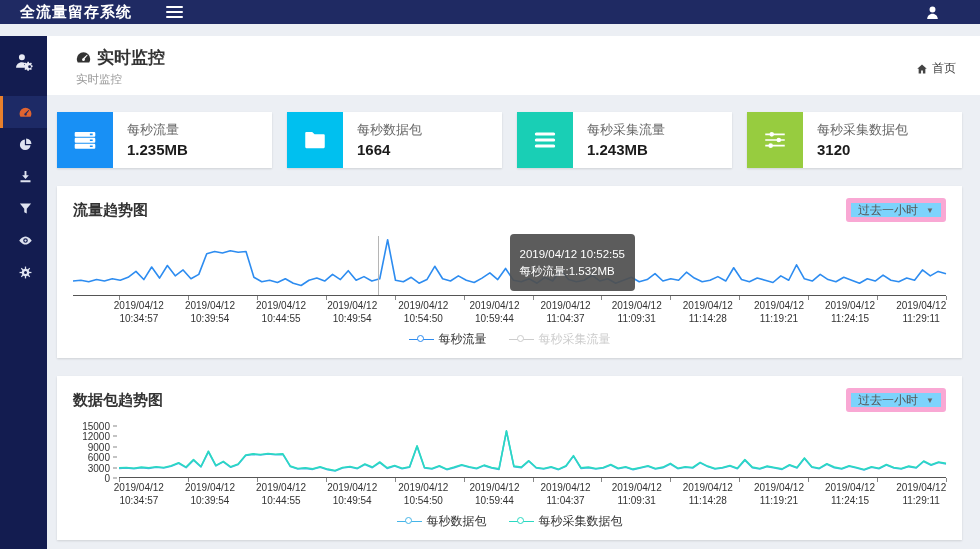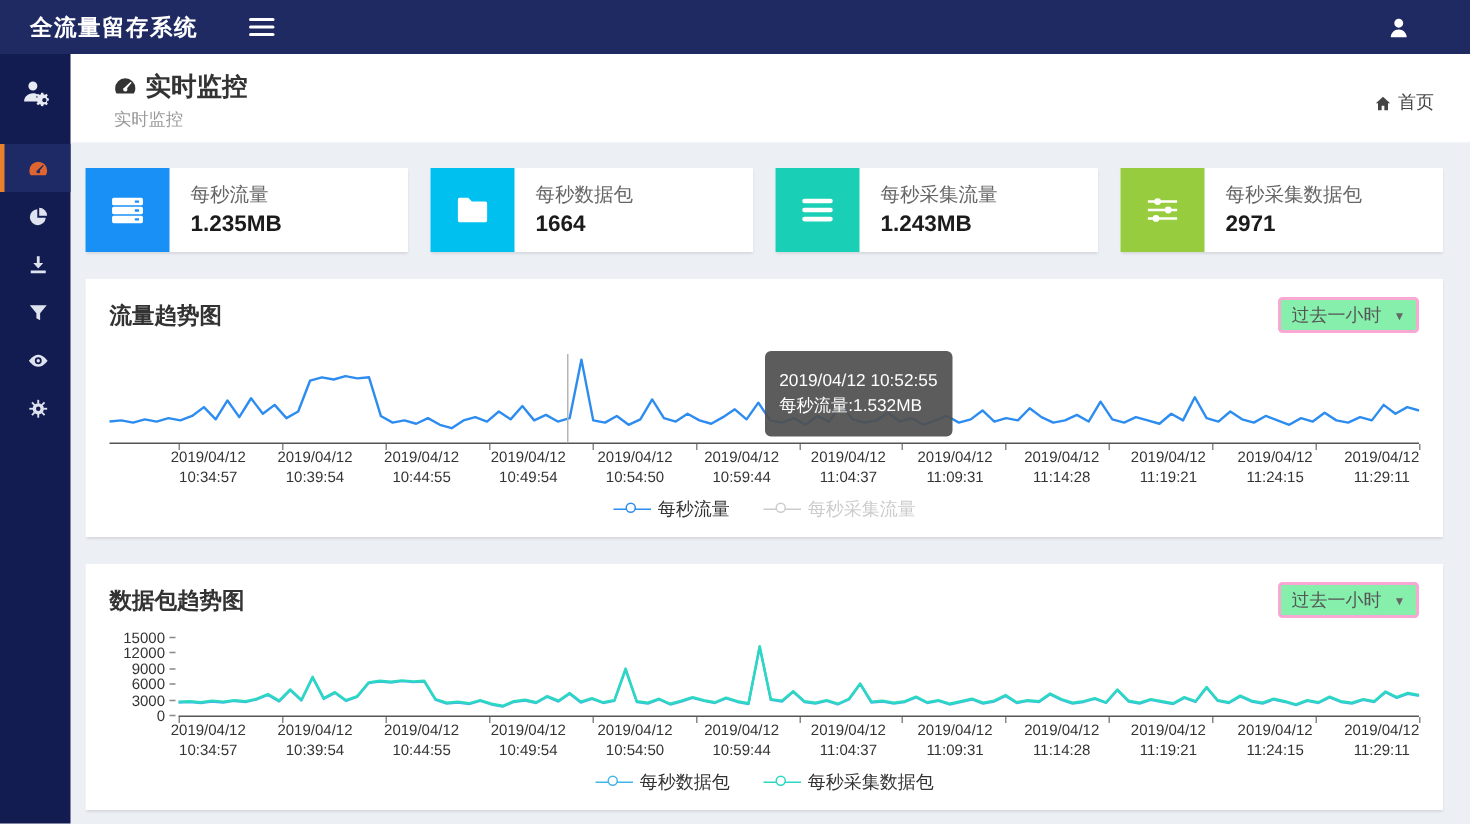--- a/index.html
+++ b/index.html
@@ -1,19 +1,19 @@
 <!DOCTYPE html>
 <html><head>
 <meta charset="utf-8">
 <style>
   * { margin:0; padding:0; box-sizing:border-box; }
   html,body { width:980px; height:549px; overflow:hidden; font-family:"Liberation Sans","DejaVu Sans",sans-serif; background:#eceff4; }
 
   
-  .navbar { position:absolute; top:0; left:0; right:0; height:36px; background:#1f2a63; display:flex; align-items:center; z-index:20; }
+  .navbar { position:absolute; top:0; left:0; right:0; height:24px; background:#1f2a63; display:flex; align-items:center; z-index:20; }
   .brand { color:#fff; font-size:15px; font-weight:bold; padding:0 22px 0 20px; letter-spacing:1px; }
   .hamburger { width:40px; height:36px; display:flex; flex-direction:column; justify-content:center; align-items:center; gap:3px; cursor:pointer; }
   .hamburger i { display:block; width:17px; height:2px; background:#fff; border-radius:1px; }
   .nav-right { margin-left:auto; margin-right:30px; }
   .nav-user { width:36px; height:36px; display:flex; align-items:center; justify-content:center; cursor:pointer; }
   .nav-user svg { width:17px; height:17px; fill:#fff; }
 
   
   .sidebar { position:absolute; top:36px; left:0; bottom:0; width:47px; background:#131c50; z-index:15; }
   .side-user { height:50px; display:flex; align-items:center; justify-content:center; }
@@ -42,21 +42,21 @@
   .stat-icon { width:56px; height:56px; flex:0 0 56px; display:flex; align-items:center; justify-content:center; }
   .stat-icon svg { width:26px; height:26px; fill:#fff; }
   .stat-text { padding:9px 0 0 14px; }
   .stat-label { font-size:13px; color:#666; }
   .stat-value { font-size:15px; font-weight:bold; color:#1b1b1b; margin-top:2px; }
 
   
   .panel { background:#fff; margin-top:18px; padding:12px 16px 10px; box-shadow:0 1px 2px rgba(0,0,0,0.12); }
   .panel-head { display:flex; align-items:center; justify-content:space-between;text-align:center; }
   .panel-title { font-size:15px; font-weight:bold; color:#333; }
-  .range-select { border:2px solid #f9a8d4; border-radius:3px; background:#86efac; height:24px; min-width:86px; display:flex; align-items:center; justify-content:space-between; gap:8px; padding:0 7px; font-size:12px; color:#555; cursor:pointer; }
+  .range-select { border:5px solid #f9a8d4; border-radius:3px; background:#7dd3fc; height:24px; min-width:86px; display:flex; align-items:center; justify-content:space-between; gap:8px; padding:0 7px; font-size:12px; color:#555; cursor:pointer; }
   .range-select .caret { font-size:8px; color:#666; }
 
   
   .chart { margin-top:14px; }
   .chart-flex { display:flex; }
   .y-axis { width:46px; position:relative; font-size:10px; color:#333; }
   .y-axis span { position:absolute; right:2px; transform:translateY(-50%); white-space:nowrap; }
   .y-axis span::after { content:""; display:inline-block; width:4px; height:1px; background:#888; margin:0 0 3px 3px; }
   .plot { flex:1; position:relative; border-bottom:1px solid #555; }
   .plot svg { position:absolute; inset:0; width:100%; height:100%; overflow:visible; }
@@ -198,21 +198,21 @@
       <div class="stat-icon" style="background: rgb(151, 204, 63);">
         <svg viewBox="0 0 24 24">
             <path d="M3 6h18v1.6H3zM3 11.2h18v1.6H3zM3 16.4h18V18H3z"></path>
             <circle cx="9" cy="6.8" r="2.1"></circle>
             <circle cx="15.5" cy="12" r="2.1"></circle>
             <circle cx="8" cy="17.2" r="2.1"></circle>
           </svg>
       </div>
       <div class="stat-text">
         <div class="stat-label">每秒采集数据包</div>
-        <div class="stat-value">2971</div>
+        <div class="stat-value">3120</div>
       </div>
     </div>
   </div>
 
   <div class="panel">
     <div class="panel-head">
       <div class="panel-title">流量趋势图</div>
       <div class="range-select">
         <span>过去一小时</span>
         <span class="caret">▼</span>

